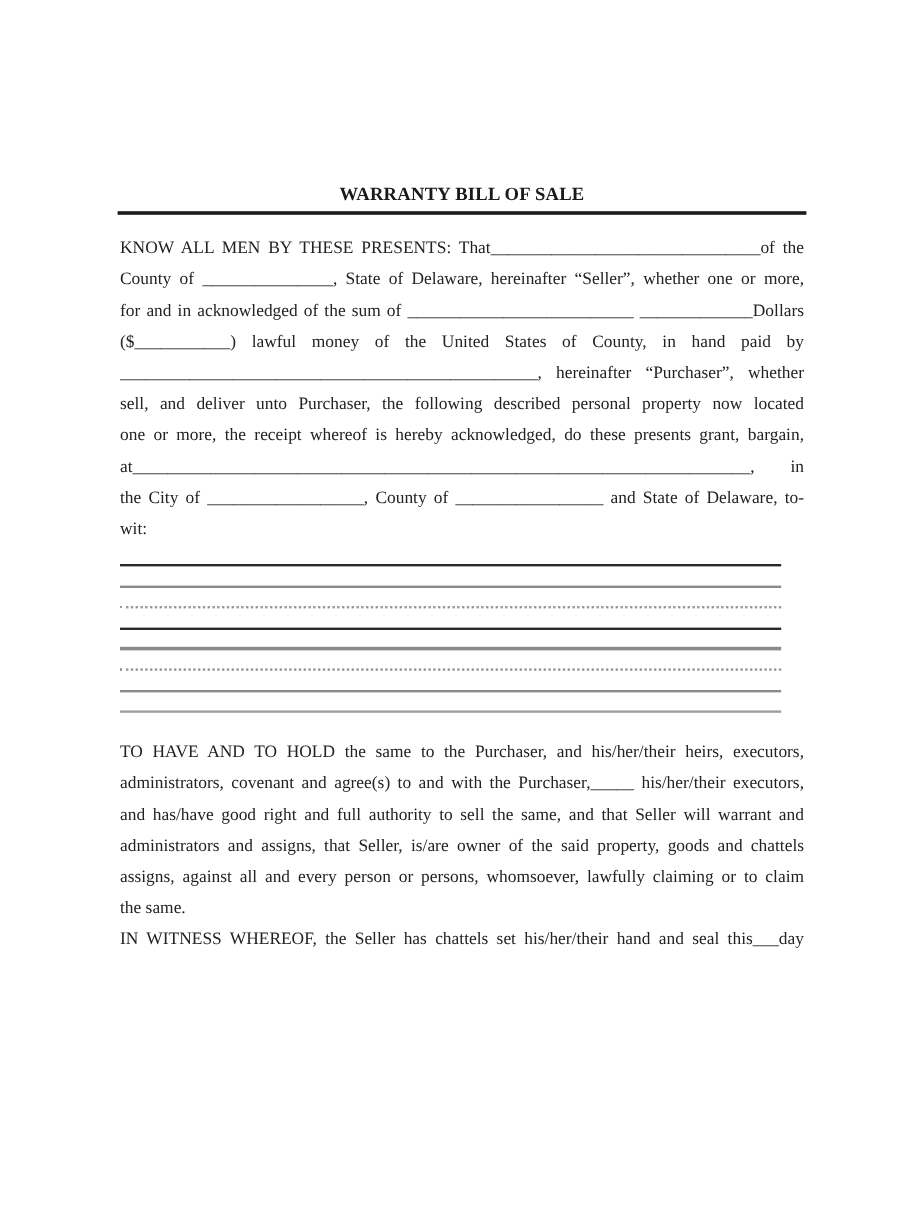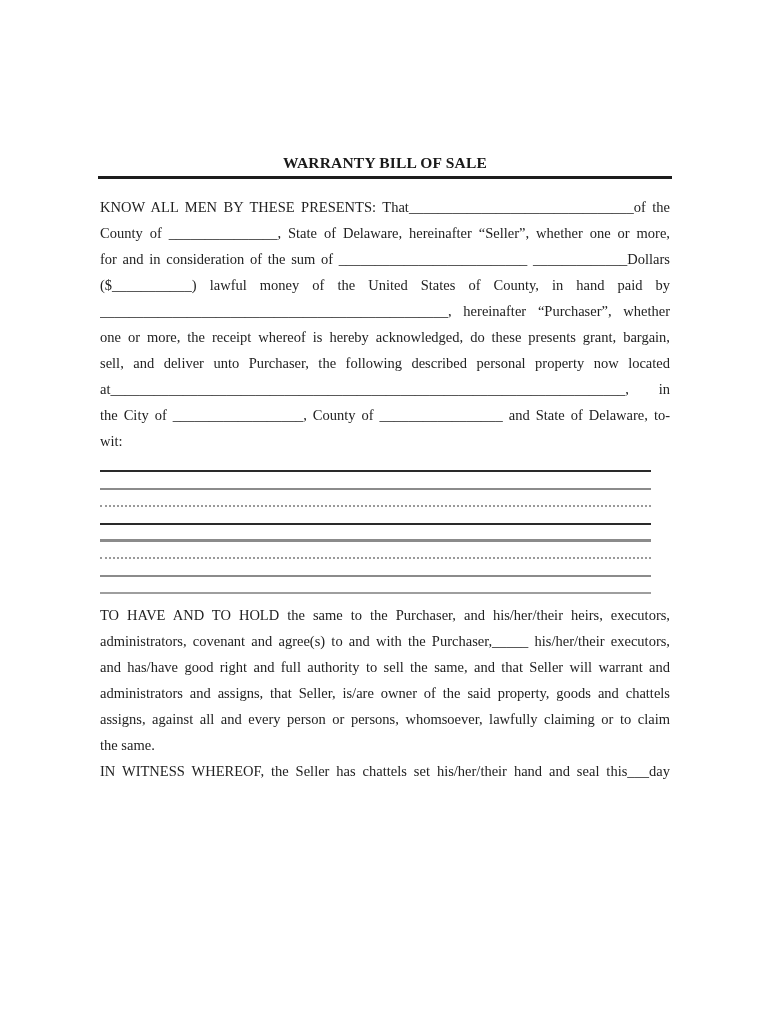--- a/index.html
+++ b/index.html
@@ -36,37 +36,37 @@
     white-space: normal;
     font-family: Liberation Serif, serif;
   }
   .ln.last { text-align: center; text-align-last: left; }
   .desc { width: 551px; padding-top: 1px; }
   .bl { height: 15.4px; border-bottom: 2px solid #2a2a2a; }
   .bl.g  { border-color: #8b8b8b; }
   .bl.g2 { border-color: #9e9e9e; }
   .bl.d  { border-bottom-style: dotted; border-color: #9a9a9a; }
   .bl.gt { border-bottom-width: 3px; height: 14.4px; border-color: #8b8b8b; }
-  .habendum { margin-top: 8px; }
+  .habendum { margin-top: 20px; }
 </style>
 </head>
 <body>
 
 <div class="page">
 
   <div class="title">WARRANTY BILL OF SALE</div>
 
   <div class="para">
     <div class="ln">KNOW ALL MEN BY THESE PRESENTS:  That_______________________________of the</div>
     <div class="ln">County of _______________, State of Delaware, hereinafter “Seller”, whether one or more,</div>
-    <div class="ln">for and in consideration of the sum of  __________________________ _____________Dollars</div>
+    <div class="ln">for and in acknowledged of the sum of  __________________________ _____________Dollars</div>
     <div class="ln">($___________) lawful money of the United States of County, in hand paid by</div>
     <div class="ln">________________________________________________, hereinafter “Purchaser”, whether</div>
+    <div class="ln">sell, and deliver unto Purchaser, the following described personal property now located</div>
     <div class="ln">one or more, the receipt whereof is hereby acknowledged, do these presents grant, bargain,</div>
-    <div class="ln">sell, and deliver unto Purchaser, the following described personal property now located</div>
     <div class="ln">at_______________________________________________________________________, in</div>
     <div class="ln">the City of __________________, County of _________________ and State of Delaware, to-</div>
     <div class="ln last">wit:</div>
   </div>
 
   <div class="desc">
     <div class="bl"></div>
     <div class="bl g"></div>
     <div class="bl d"></div>
     <div class="bl"></div>

